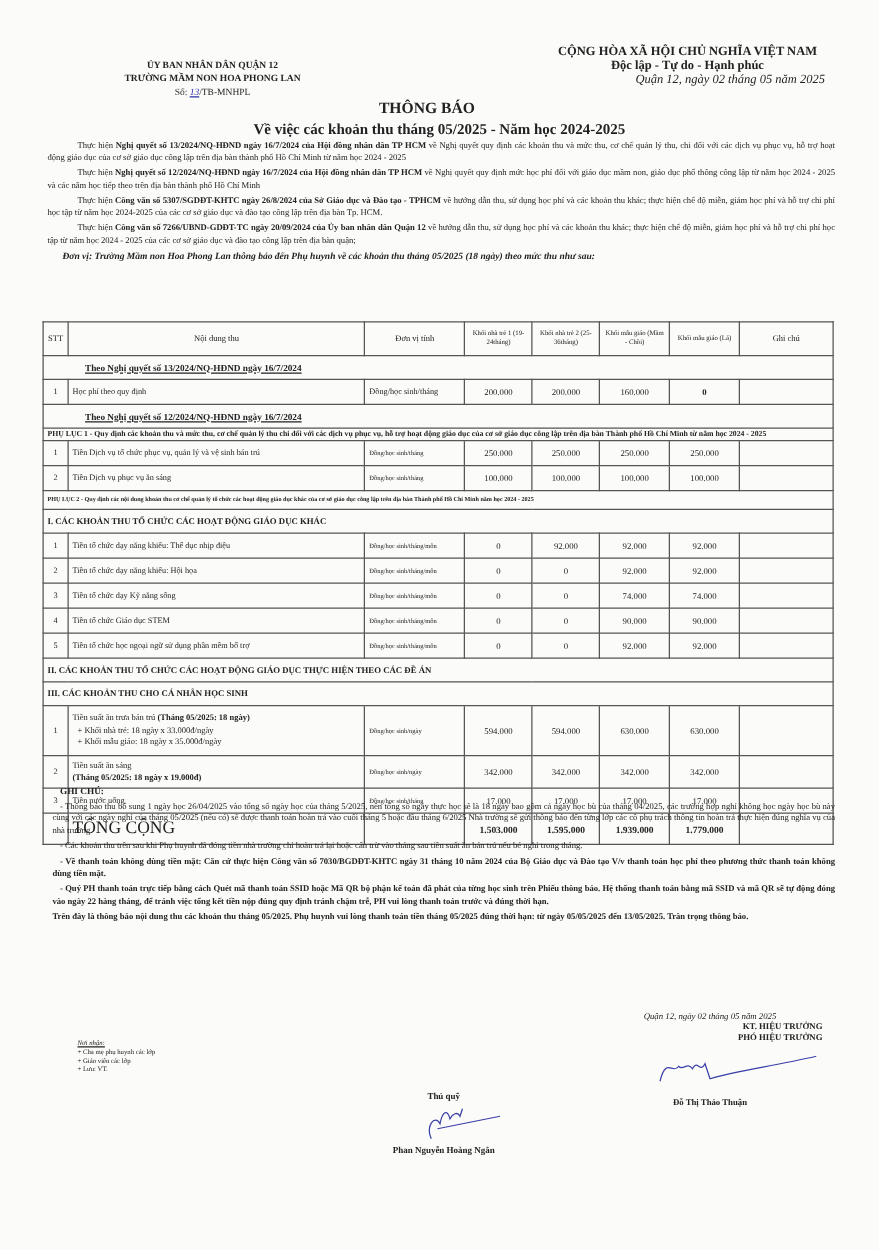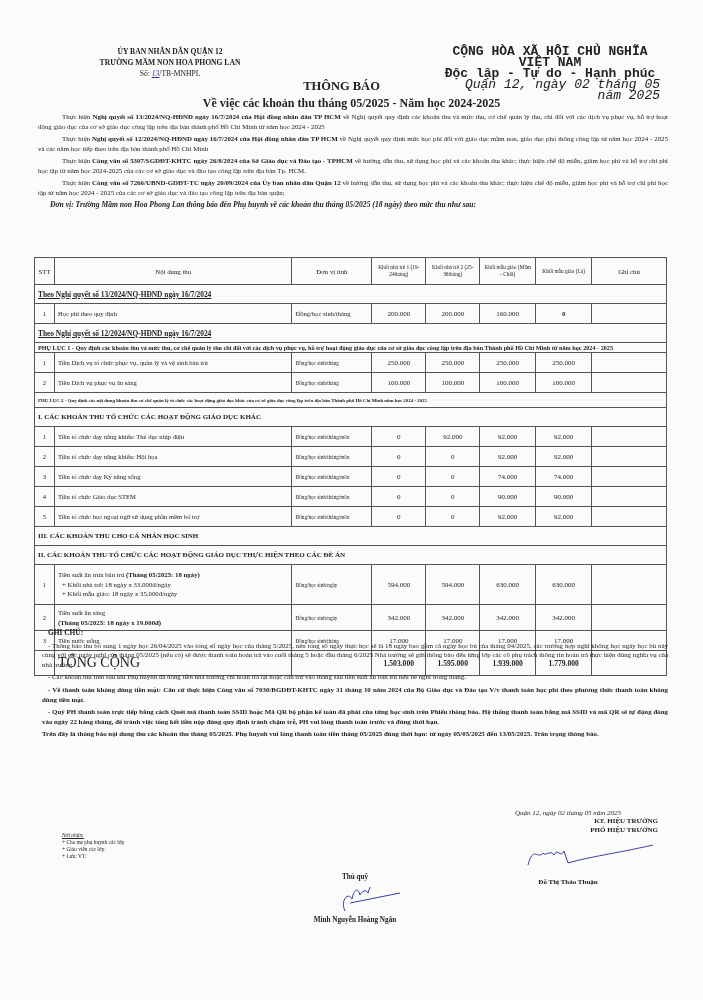--- a/index.html
+++ b/index.html
@@ -2,39 +2,39 @@
 <html><head>
 <meta charset="utf-8">
 <style>
   html, body { margin: 0; padding: 0; background: #fbfbfa; }
   body { width: 703px; height: 1000px; position: relative; overflow: hidden;
          font-family: "Liberation Serif", "DejaVu Serif", serif; color: #222; }
   .page { position: absolute; left: 0; top: 0; width: 703px; height: 1000px; border-radius: 14px; }
   .hdr-left { position: absolute; left: 60px; top: 46px; width: 220px; text-align: center; font-size: 7.6px; font-weight: bold; line-height: 11px; }
   .hdr-left .num { font-weight: normal; }
   .hdr-left .num .hand { color: #2b2fa8; font-style: italic; text-decoration: underline; }
-  .hdr-right { position: absolute; left: 440px; top: 46px; width: 220px; text-align: center; font-size: 13px; font-weight: bold; line-height: 11px; font-family: Liberation Mono, monospace; }
+  .hdr-right { position: absolute; left: 440px; top: 36px; width: 220px; text-align: center; font-size: 10px; font-weight: bold; line-height: 11px; }
   .hdr-right .date { font-weight: normal; font-style: italic; text-align: right; padding-right: 0; }
   .title { position: absolute; left: 0; top: 79px; width: 683px; text-align: center; font-size: 12.5px; font-weight: bold; }
   .subtitle { position: absolute; left: 0; top: 96px; width: 703px; text-align: center; font-size: 12px; font-weight: bold; }
   .intro { position: absolute; left: 38px; top: 112px; width: 630px; font-size: 6.9px; line-height: 9.6px; }
   .intro p { margin: 0 0 2.8px 0; text-indent: 24px; text-align: justify; }
   .intro p b { font-weight: bold; }
   .intro p.big { font-size: 7.6px; }
   .intro p.unit { font-style: italic; font-weight: bold; font-size: 7.6px; text-indent: 12px; }
   table.fees { position: absolute; left: 34px; top: 257px; width: 633px; border-collapse: collapse; font-size: 6.6px; }
   table.fees td, table.fees th { border: 0.8px solid #555; padding: 0 3px; }
   table.fees th { font-weight: normal; height: 26px; font-size: 5.4px; line-height: 7px; text-align: center; }
   table.fees th.lg { font-size: 6.8px; }
   table.fees td.num { text-align: center; font-size: 7px; }
   table.fees td.stt { text-align: center; width: 12px; }
   table.fees td.unit { font-size: 5.2px; }
   table.fees tr.r { height: 20px; margin-left: 20px; }
   table.fees tr.sec td { font-weight: bold; font-size: 7.4px; height: 18px; }
-  table.fees tr.sec td.ul span { text-decoration: underline; }
+  table.fees tr.sec td.ul span { text-decoration: underline; margin-left: 30px; }
   table.fees tr.pl td { font-weight: bold; font-size: 6.2px; line-height: 9px; }
   table.fees tr.pl2 td { font-weight: bold; font-size: 4.9px; height: 14px; }
   table.fees tr.roman td { font-weight: bold; font-size: 7px; height: 18px; }
   table.fees tr.total td { font-weight: bold; height: 24px; }
   table.fees tr.total td.lbl { font-size: 14px; font-weight: normal; }
   table.fees tr.total td.num { font-size: 7.6px; }
   table.fees .multi { line-height: 9.4px; font-size: 6.8px; padding: 2px 3px; }
   .notes { position: absolute; left: 42px; top: 628px; width: 626px; font-size: 6.9px; line-height: 9.6px; }
   .notes .head { font-weight: bold; font-size: 7.4px; margin-left: 6px; margin-bottom: 3px; }
   .notes p { margin: 0 0 3px 0; text-align: justify; text-indent: 6px; }
@@ -197,24 +197,24 @@
           <td>Tiền tổ chức học ngoại ngữ sử dụng phần mềm bổ trợ</td>
           <td class="unit">Đồng/học sinh/tháng/môn</td>
       <td class="num">0</td>
           <td class="num">0</td>
           <td class="num">92.000</td>
           <td class="num">92.000</td>
           <td></td>
     </tr>
 
     <tr class="roman">
+          <td colspan="8">II. CÁC KHOẢN THU TỔ CHỨC CÁC HOẠT ĐỘNG GIÁO DỤC THỰC HIỆN THEO CÁC ĐỀ ÁN</td>
+        </tr>
+    <tr class="roman">
           <td colspan="8">III. CÁC KHOẢN THU CHO CÁ NHÂN HỌC SINH</td>
-        </tr>
-    <tr class="roman">
-          <td colspan="8">II. CÁC KHOẢN THU TỔ CHỨC CÁC HOẠT ĐỘNG GIÁO DỤC THỰC HIỆN THEO CÁC ĐỀ ÁN</td>
         </tr>
 
     <tr style="height:40px">
       <td class="stt">1</td>
       <td class="multi">
         <div><span>Tiền suất ăn trưa bán trú </span><b>(Tháng 05/2025: 18 ngày)</b></div>
         <div style="padding-left:4px">+ Khối nhà trẻ: 18 ngày x 33.000đ/ngày</div>
         <div style="padding-left:4px">+ Khối mẫu giáo: 18 ngày x 35.000đ/ngày</div>
       </td>
       <td class="unit">Đồng/học sinh/ngày</td>
@@ -277,21 +277,21 @@
     <div>+ Lưu: VT.</div>
   </div>
 
   <div class="treasurer">
     <div>Thủ quỹ</div>
     <div class="sig">
       <svg width="110" height="35" viewBox="0 0 110 35">
           <path d="M45 30 C40 20 48 10 52 18 C54 8 58 6 60 14 C62 10 66 8 68 12 L70 6 M50 22 L100 12" stroke="#3a3fa8" stroke-width="1" fill="none"></path>
         </svg>
     </div>
-    <div>Minh Nguyễn Hoàng Ngân</div>
+    <div>Phan Nguyễn Hoàng Ngân</div>
   </div>
 
 
   <div class="principal">
     <div class="date">Quận 12, ngày 02 tháng 05 năm 2025</div>
     <div class="role">KT. HIỆU TRƯỞNG</div>
     <div class="role">PHÓ HIỆU TRƯỞNG</div>
     <div class="sig">
       <svg width="180" height="43" viewBox="0 0 180 43">
           <path d="M50 30 C55 10 60 25 65 18 C68 22 72 14 76 20 C80 12 82 24 86 16 L90 28 C110 22 140 18 175 10" stroke="#3a3fa8" stroke-width="1" fill="none"></path>

